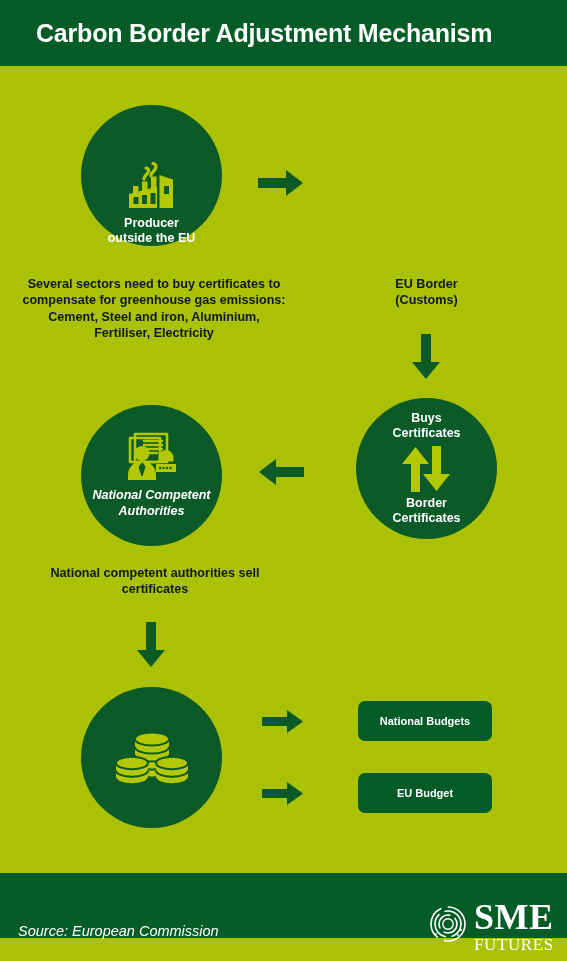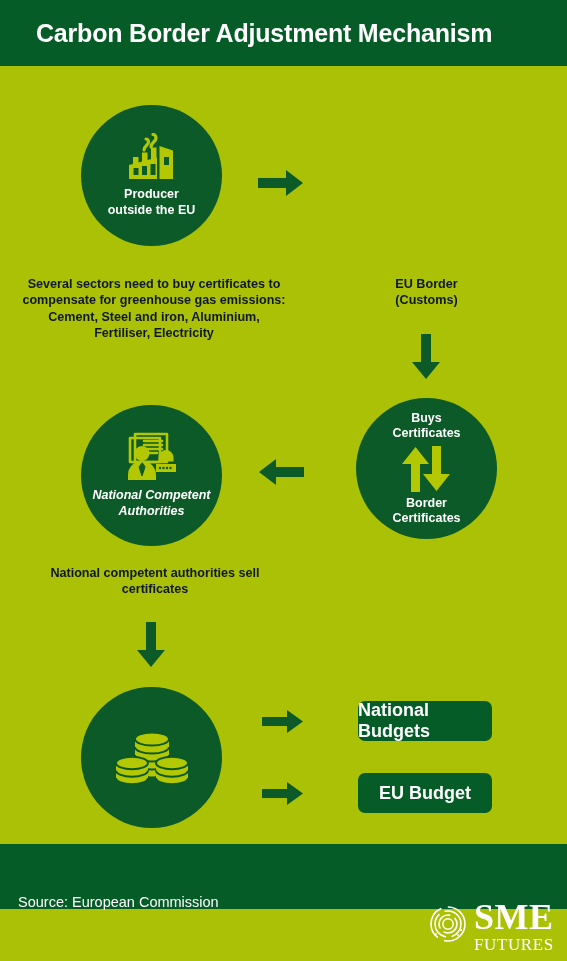--- a/index.html
+++ b/index.html
@@ -44,24 +44,25 @@
     position: absolute;
     left: 0; top: 66px;
     width: 567px;
     height: 807px;
     background: #abc106;
   }
 
   
   .footer {
     position: absolute;
-    left: 0; top: 844px;
+    left: 0; top: 873px;
     width: 567px;
     height: 65px;
     background: #065c26;
+    font-style: italic;
   }
   .footer-source {
     position: absolute;
     left: 18px;
     top: 50px;
     color: #ffffff;
     font-size: 14.5px;
     white-space: nowrap;
   }
   .logo {
@@ -116,21 +117,21 @@
     text-align: center;
     line-height: 1.22;
     white-space: pre-line;
   }
   .icon-box {
     display: block;
     line-height: 0;
   }
 
   
-  #circle-producer { left: 81px;  top: 105px; width: 141px; height: 141px; }
+  #circle-producer { left: 81px;  top: 105px; width: 141px; height: 141px; justify-content: flex-end; }
   #circle-declarant { left: 356px; top: 105px; width: 141px; height: 141px; }
   #circle-exchange  { left: 356px; top: 398px; width: 141px; height: 141px; }
   #circle-nca       { left: 81px;  top: 405px; width: 141px; height: 141px; font-style: italic; }
   #circle-coins     { left: 81px;  top: 687px; width: 141px; height: 141px; }
 
   .producer-icon { margin-bottom: 4px; }
   .declarant-icon { margin-bottom: 6px; }
   .nca-icon { margin-bottom: 4px; }
 
   
@@ -161,21 +162,21 @@
   #arrow-coins-eu           { left: 262px; top: 781px; }
 
   
   .budget-btn {
     position: absolute;
     width: 134px;
     height: 40px;
     background: #065c26;
     border-radius: 7px;
     color: #ffffff;
-    font-size: 18px;
+    font-size: 11px;
     font-weight: bold;
     display: flex;
     align-items: center;
     justify-content: center;
     box-sizing: border-box;
   }
   #btn-national-budgets { left: 358px; top: 701px; }
   #btn-eu-budget        { left: 358px; top: 773px; }
 </style>
 </head>

